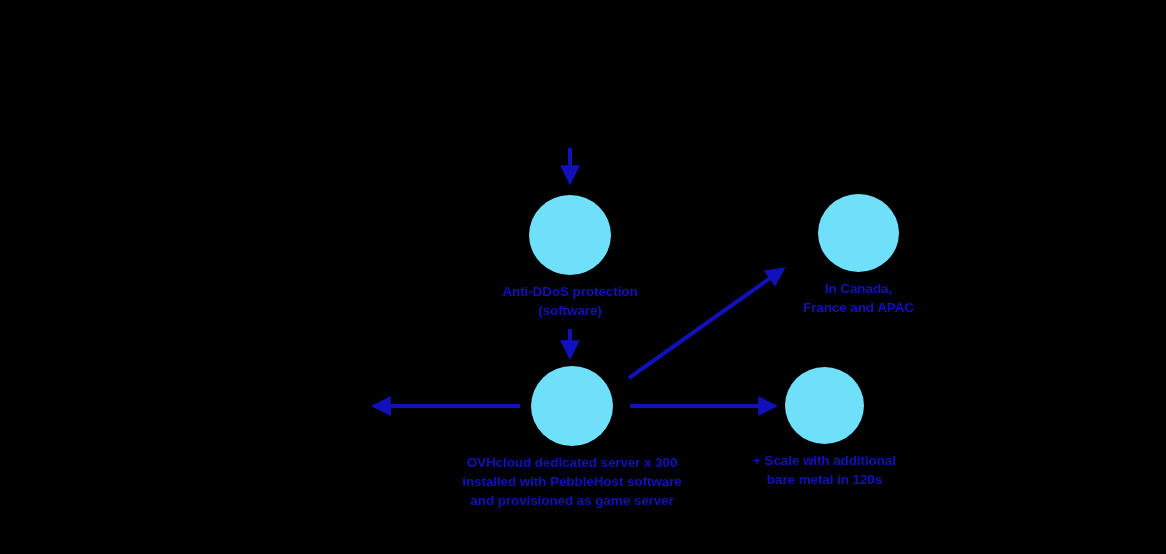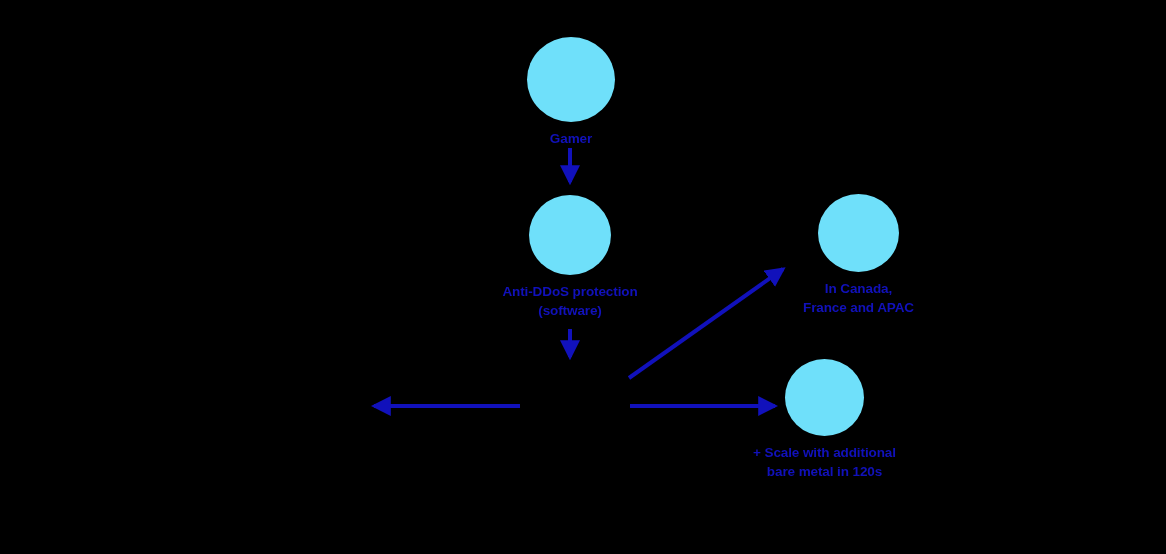--- a/index.html
+++ b/index.html
@@ -46,21 +46,21 @@
 
   #node-regions      { left: 818px; top: 194px; width: 81px; justify-content: space-between; }
   #node-regions .bubble { width: 81px; height: 78px; }
 
   #node-specs        { left: 271px; top: 367px; width: 79px; }
   #node-specs .bubble { width: 79px; height: 77px; }
 
   #node-server       { left: 531px; top: 366px; width: 82px; }
   #node-server .bubble { width: 82px; height: 80px; }
 
-  #node-scale        { left: 785px; top: 359px; width: 79px; }
+  #node-scale        { left: 785px; top: 367px; width: 79px; }
   #node-scale .bubble { width: 79px; height: 77px; }
 
   
   .node-label { width: 300px; margin-left: -106px; margin-right: -106px; }
   #node-gamer .node-label { width: 200px; margin-left: -56px; margin-right: -56px; }
 
   svg.edges {
     position: absolute;
     left: 0;
     top: 0;
@@ -85,38 +85,40 @@
 
     <line x1="570" y1="329" x2="570" y2="357" stroke="#1111BB" stroke-width="4" marker-end="url(#arrowhead)"></line>
 
     <line x1="520" y1="406" x2="374" y2="406" stroke="#1111BB" stroke-width="4" marker-end="url(#arrowhead)"></line>
 
     <line x1="630" y1="406" x2="775" y2="406" stroke="#1111BB" stroke-width="4" marker-end="url(#arrowhead)"></line>
 
     <line x1="629" y1="378" x2="783" y2="269" stroke="#1111BB" stroke-width="4" marker-end="url(#arrowhead)"></line>
   </svg>
 
-  <div class="node" id="node-gamer">
-    <div class="bubble"></div>
-    <div class="node-label">Gamer</div>
-  </div>
 
   <div class="node" id="node-antiddos">
     <div class="bubble"></div>
     <div class="node-label">Anti-DDoS protection
 (software)</div>
   </div>
 
   <div class="node" id="node-regions">
     <div class="bubble"></div>
     <div class="node-label">In Canada,
 France and APAC</div>
   </div>
 
 
+  <div class="node" id="node-server">
+    <div class="bubble"></div>
+    <div class="node-label">OVHcloud dedicated server x 300
+installed with PebbleHost software
+and provisioned as game server</div>
+  </div>
 
   <div class="node" id="node-scale">
     <div class="bubble"></div>
     <div class="node-label">+ Scale with additional
 bare metal in 120s</div>
   </div>
 
 </div>
 
 </body></html>

